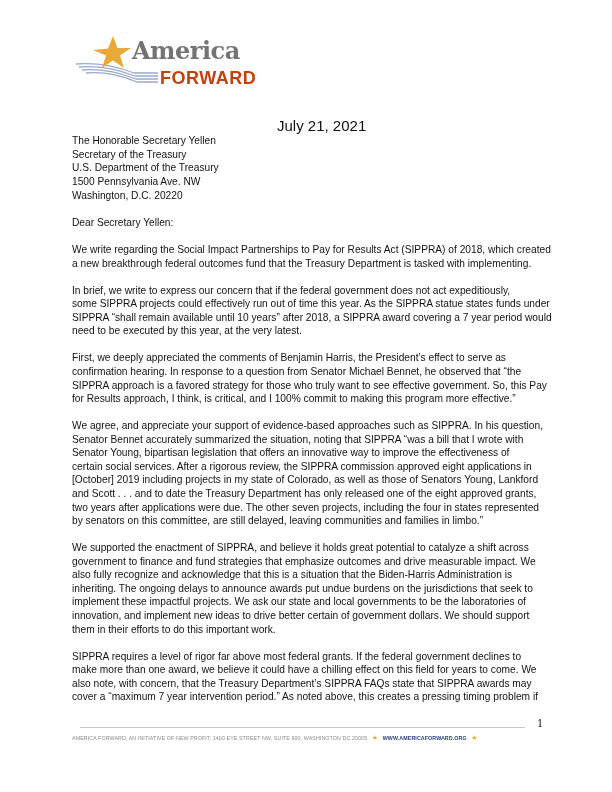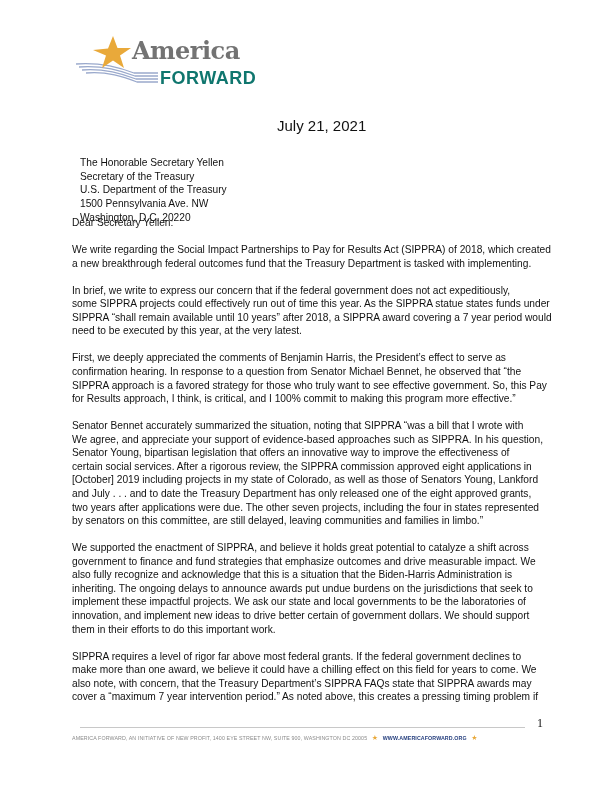--- a/index.html
+++ b/index.html
@@ -34,38 +34,37 @@
       letter-spacing: -0.5px;
       line-height: 34px;
     }
     .logo-forward {
       position: absolute;
       left: 84px;
       top: 34px;
       font-family: "Liberation Sans", sans-serif;
       font-size: 18px;
       font-weight: bold;
-      color: #0f766e;
+      color: #c2410c;
       letter-spacing: 0.5px;
       line-height: 20px;
     }
     .date {
       position: absolute;
       left: 277px;
       top: 119px;
       font-size: 15px;
       line-height: 13px;
     }
     .address {
       position: absolute;
-      left: 80px;
+      left: 72px;
       top: 134px;
       font-size: 10.2px;
       line-height: 13.7px;
-      margin-top: 22px;
     }
     .address div { white-space: nowrap; }
     .salutation {
       position: absolute;
       left: 72px;
       top: 216px;
       font-size: 10.2px;
       line-height: 13px;
     }
     .body-text {
@@ -146,26 +145,26 @@
     <span class="line">SIPPRA “shall remain available until 10 years” after 2018, a SIPPRA award covering a 7 year period would</span>
     <span class="line">need to be executed by this year, at the very latest.</span>
   </p>
   <p class="para">
     <span class="line">First, we deeply appreciated the comments of Benjamin Harris, the President’s effect to serve as</span>
     <span class="line">confirmation hearing. In response to a question from Senator Michael Bennet, he observed that “the</span>
     <span class="line">SIPPRA approach is a favored strategy for those who truly want to see effective government. So, this Pay</span>
     <span class="line">for Results approach, I think, is critical, and I 100% commit to making this program more effective.”</span>
   </p>
   <p class="para">
+    <span class="line">We agree, and appreciate your support of evidence-based approaches such as SIPPRA. In his question,</span>
     <span class="line">Senator Bennet accurately summarized the situation, noting that SIPPRA “was a bill that I wrote with</span>
-    <span class="line">We agree, and appreciate your support of evidence-based approaches such as SIPPRA. In his question,</span>
     <span class="line">Senator Young, bipartisan legislation that offers an innovative way to improve the effectiveness of</span>
     <span class="line">certain social services. After a rigorous review, the SIPPRA commission approved eight applications in</span>
     <span class="line">[October] 2019 including projects in my state of Colorado, as well as those of Senators Young, Lankford</span>
-    <span class="line">and July . . . and to date the Treasury Department has only released one of the eight approved grants,</span>
+    <span class="line">and Scott . . . and to date the Treasury Department has only released one of the eight approved grants,</span>
     <span class="line">two years after applications were due. The other seven projects, including the four in states represented</span>
     <span class="line">by senators on this committee, are still delayed, leaving communities and families in limbo.”</span>
   </p>
   <p class="para">
     <span class="line">We supported the enactment of SIPPRA, and believe it holds great potential to catalyze a shift across</span>
     <span class="line">government to finance and fund strategies that emphasize outcomes and drive measurable impact. We</span>
     <span class="line">also fully recognize and acknowledge that this is a situation that the Biden-Harris Administration is</span>
     <span class="line">inheriting. The ongoing delays to announce awards put undue burdens on the jurisdictions that seek to</span>
     <span class="line">implement these impactful projects. We ask our state and local governments to be the laboratories of</span>
     <span class="line">innovation, and implement new ideas to drive better certain of government dollars. We should support</span>

